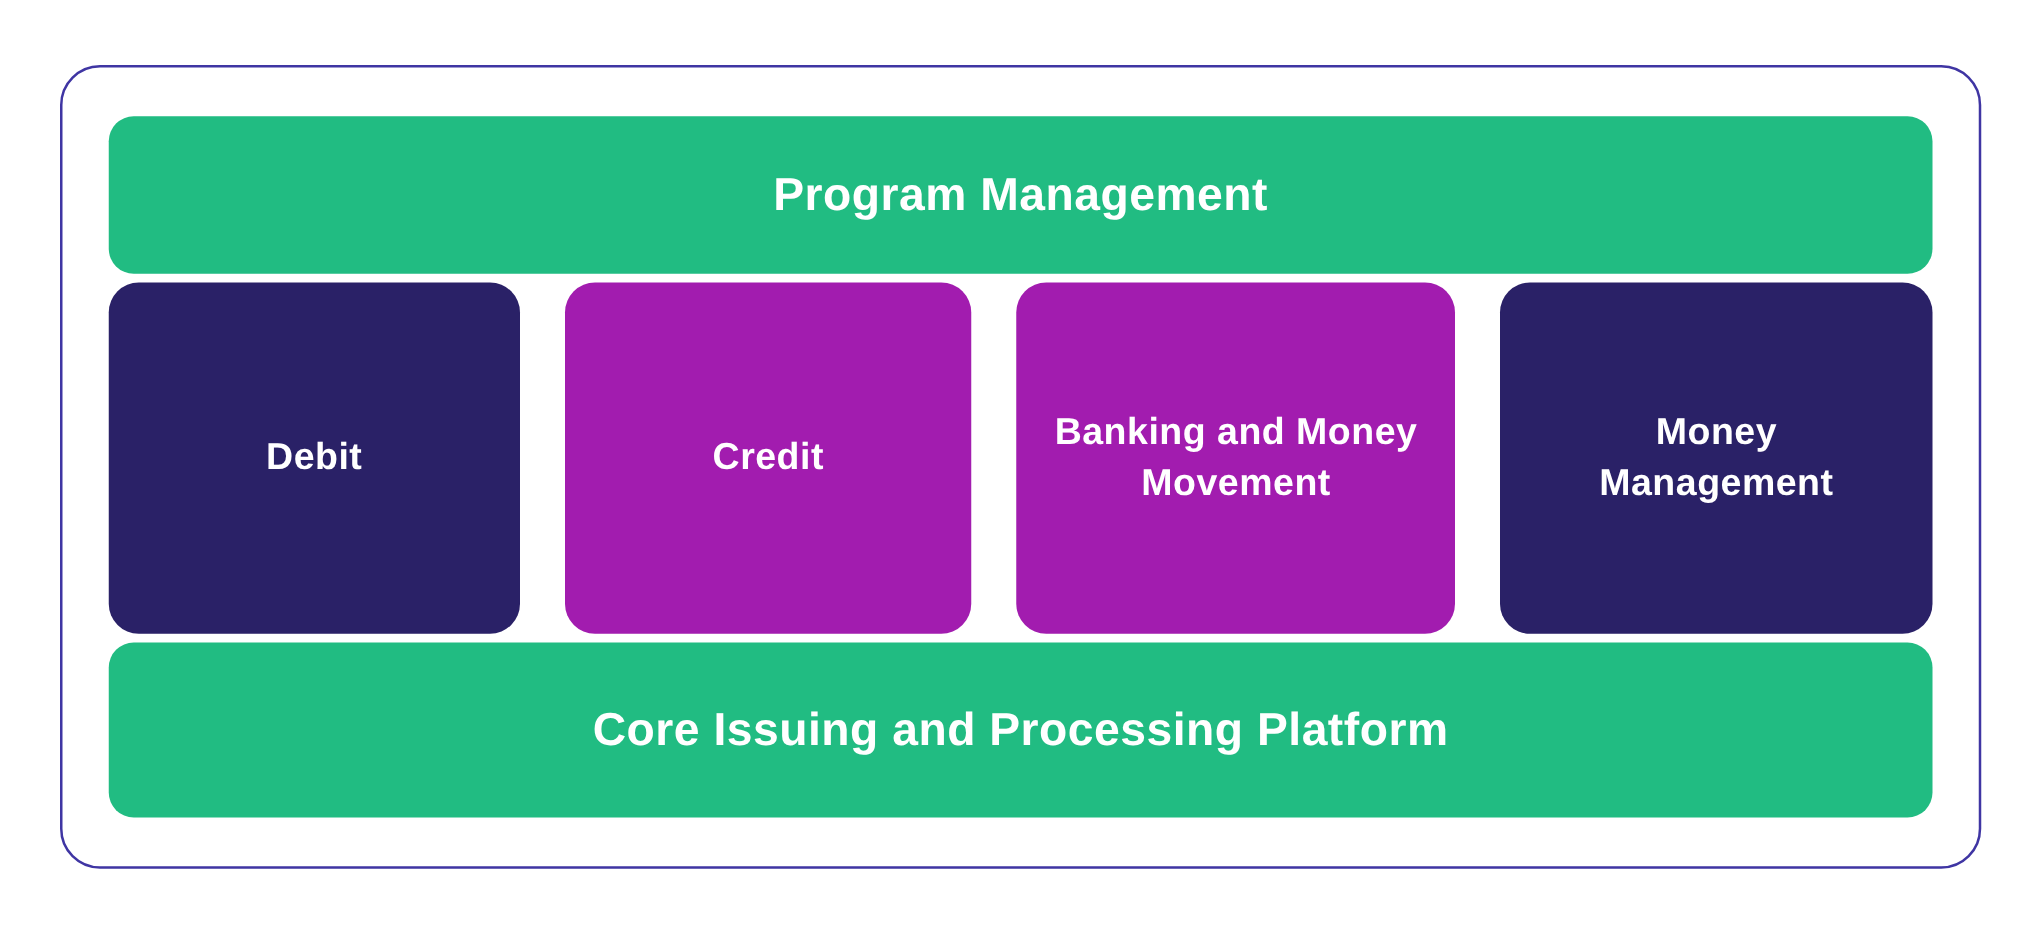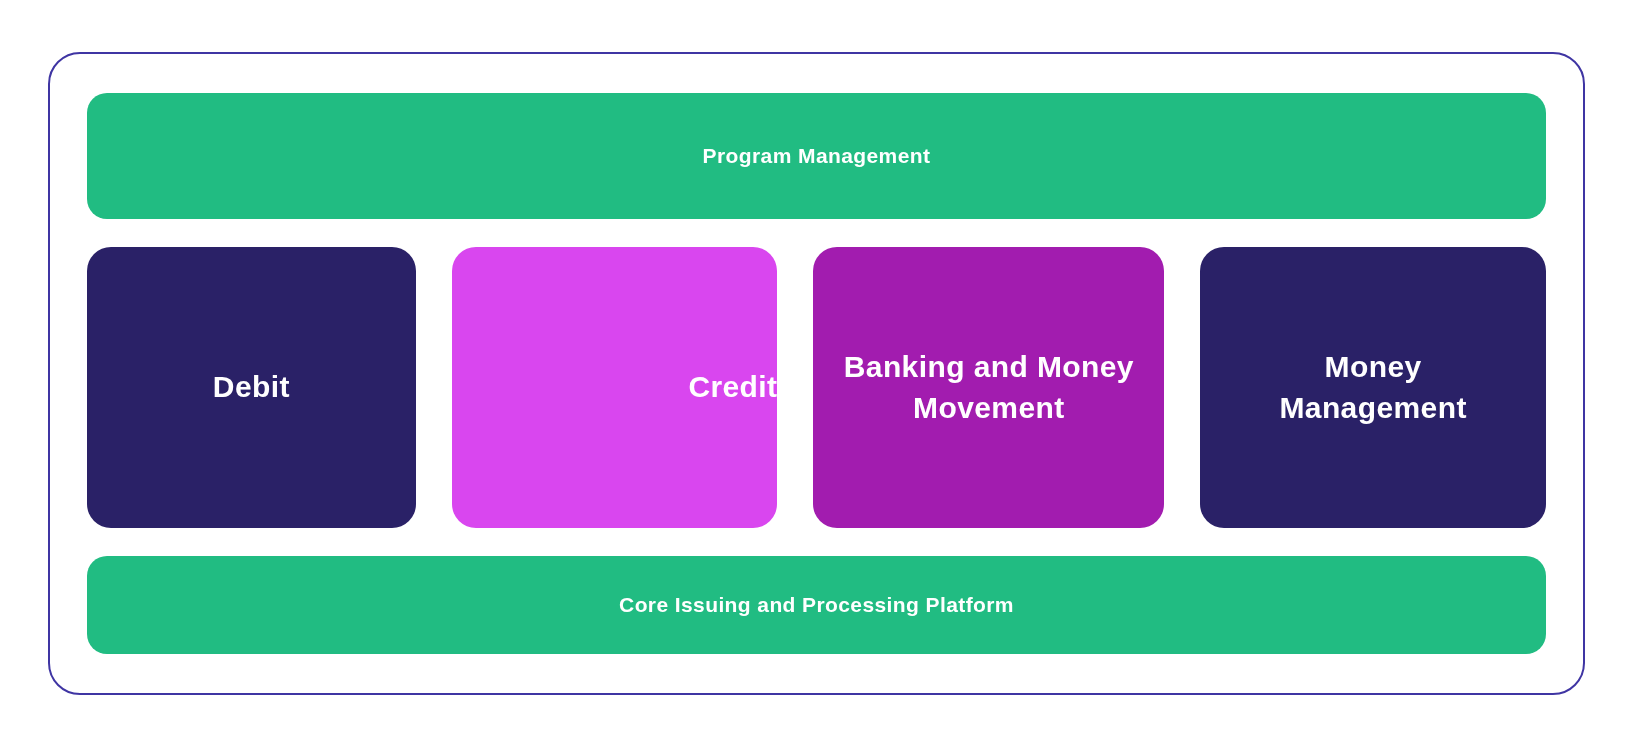--- a/index.html
+++ b/index.html
@@ -23,26 +23,26 @@
     display: flex;
     flex-direction: column;
     justify-content: space-between;
   }
   .bar {
     border-radius: 20px;
     display: flex;
     align-items: center;
     justify-content: center;
     color: #ffffff;
-    font-size: 21px;
+    font-size: 37px;
     font-weight: 700;
     letter-spacing: 0.4px;
   }
   .bar.top { height: 126px; }
-  .bar.bottom { height: 98px; }
+  .bar.bottom { height: 140px; }
   .row {
     height: 281px;
     display: flex;
     gap: 36px;
   }
   .box {
     border-radius: 24px;
     display: flex;
     align-items: center;
     justify-content: center;
@@ -69,21 +69,21 @@
   <div class="inner">
 
     <div class="bar top" style="background: rgb(33, 188, 130);">
       <span>Program Management</span>
     </div>
 
     <div class="row">
       <div class="box" style="background: rgb(42, 33, 103);">
         <span class="box-label">Debit</span>
       </div>
-      <div class="box" style="background: #d946ef; justify-content: flex-end;">
+      <div class="box" style="background: #a21caf;">
         <span class="box-label">Credit</span>
       </div>
       <div class="box" style="background: #a21caf;">
         <span class="box-label">Banking and Money Movement</span>
       </div>
       <div class="box" style="background: rgb(42, 33, 103);">
         <span class="box-label">Money Management</span>
       </div>
     </div>
 

